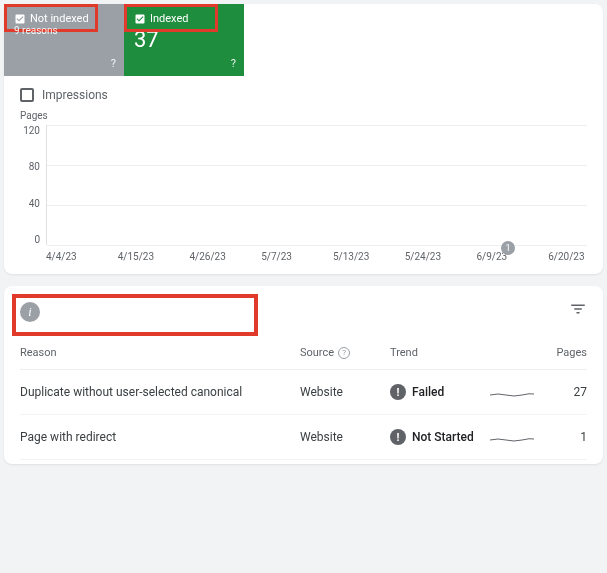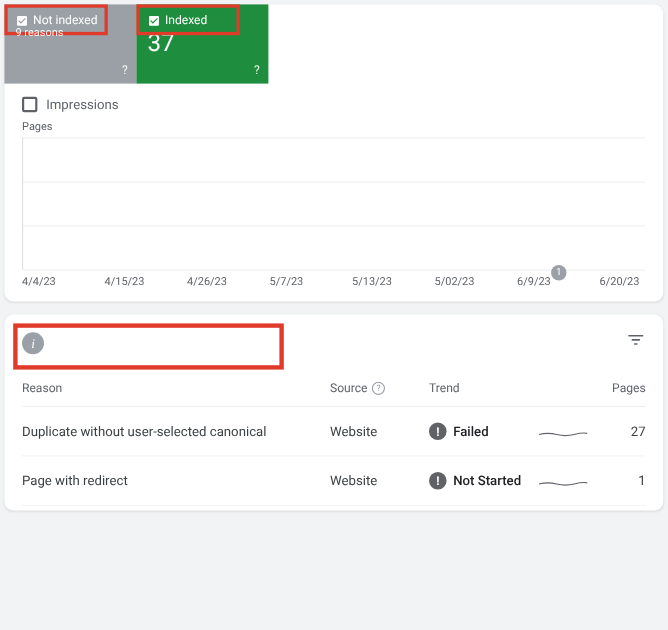--- a/index.html
+++ b/index.html
@@ -26,21 +26,21 @@
   .y-label { font-size: 10px; color: #5f6368; margin-bottom: 4px; }
   .chart-grid { position: relative; height: 120px; display: flex; }
   .y-axis { display: flex; flex-direction: column; justify-content: space-between; font-size: 10px; color: #5f6368; padding-right: 6px; text-align: right; width: 26px; }
   .plot { flex: 1; position: relative; border-left: 1px solid #e0e0e0; }
   .plot .grid-line { position: absolute; left:0; right:0; border-top: 1px solid #eee; }
   .bars { position: absolute; left:0; right:0; bottom:0; top:0; display:flex; align-items:flex-end; gap:1px; }
   .bar { flex:1; display:flex; flex-direction:column; }
   .bar .green { background:#34a853; }
   .bar .grey { background:#bdc1c6; }
   .marker { position:absolute; bottom:-10px; right:72px; width:14px; height:14px; background:#9aa0a6; border-radius:50%; color:#fff; font-size:9px; display:flex; align-items:center; justify-content:center; }
-  .x-axis { display:flex; font-size:10px; color:#5f6368; margin-top:6px;gap:33px; }
+  .x-axis { display:flex; margin-left:26px; font-size:10px; color:#5f6368; margin-top:6px;gap:33px; }
   .x-axis span { flex:1; text-align:left; }
   
   .view-data-row { margin: 20px 16px 4px 16px; border:1px solid #dadce0; border-radius: 24px; padding: 12px 16px; display:flex; align-items:center; justify-content:space-between; cursor:pointer; }
   .view-data-left { display:flex; align-items:center; gap:10px; font-size:13px; color:#3c4043; }
   .check-circle { width:18px; height:18px; background:#1e8e3e; border-radius:50%; position:relative; }
   .check-circle::after { content:""; position:absolute; left:5px; top:2px; width:5px; height:9px; border:solid #fff; border-width:0 2px 2px 0; transform:rotate(45deg); }
   
   .section2 { background:#fff; border-radius:8px; margin:4px; padding: 14px 16px 4px 16px; box-shadow: 0 1px 2px rgba(0,0,0,0.08); }
   .section2-header { display:flex; align-items:flex-start; justify-content:space-between; }
   .section2-title-wrap { display:flex; align-items:flex-start; gap:10px; position:relative; }
@@ -95,20 +95,26 @@
   </div>
 
   <div class="checkbox-row">
     <div class="box"></div>
     <span>Impressions</span>
   </div>
 
   <div class="chart-area">
     <div class="y-label">Pages</div>
     <div class="chart-grid">
+      <div class="y-axis">
+        <span>120</span>
+        <span>80</span>
+        <span>40</span>
+        <span>0</span>
+      </div>
       <div class="plot">
         <div class="grid-line" style="top:0"></div>
         <div class="grid-line" style="top:33.3%"></div>
         <div class="grid-line" style="top:66.6%"></div>
         <div class="grid-line" style="top:100%"></div>
         <div class="bars" id="bars">
             <div class="bar">
               <div class="green" style="height: 18.3333%;"></div>
               <div class="grey" style="height: 48.3333%;"></div>
             </div>
@@ -423,21 +429,21 @@
           </div>
         <div class="marker">1</div>
       </div>
     </div>
     <div class="x-axis">
       <span>4/4/23</span>
       <span>4/15/23</span>
       <span>4/26/23</span>
       <span>5/7/23</span>
       <span>5/13/23</span>
-      <span>5/02/23</span>
+      <span>5/24/23</span>
       <span>6/9/23</span>
       <span>6/20/23</span>
     </div>
   </div>
 
 </div>
 
 <div class="section2">
   <div class="section2-header">
     <div class="section2-title-wrap">

